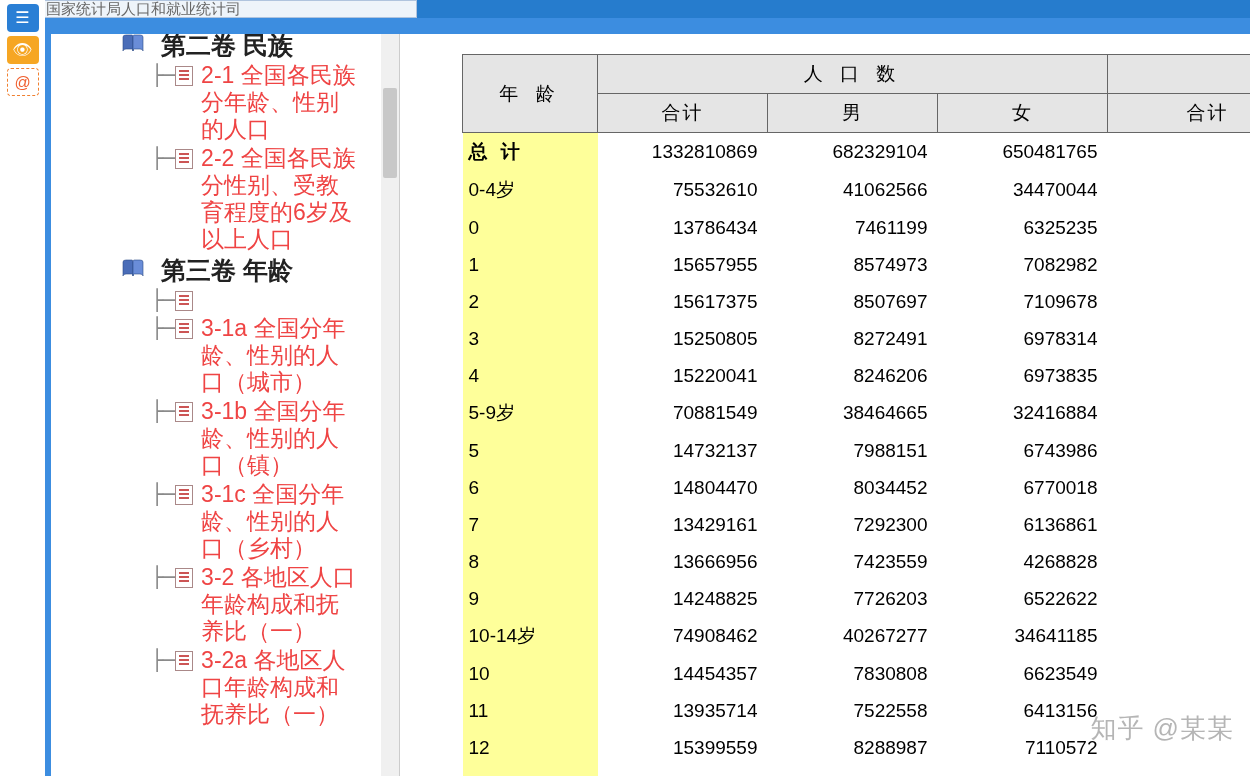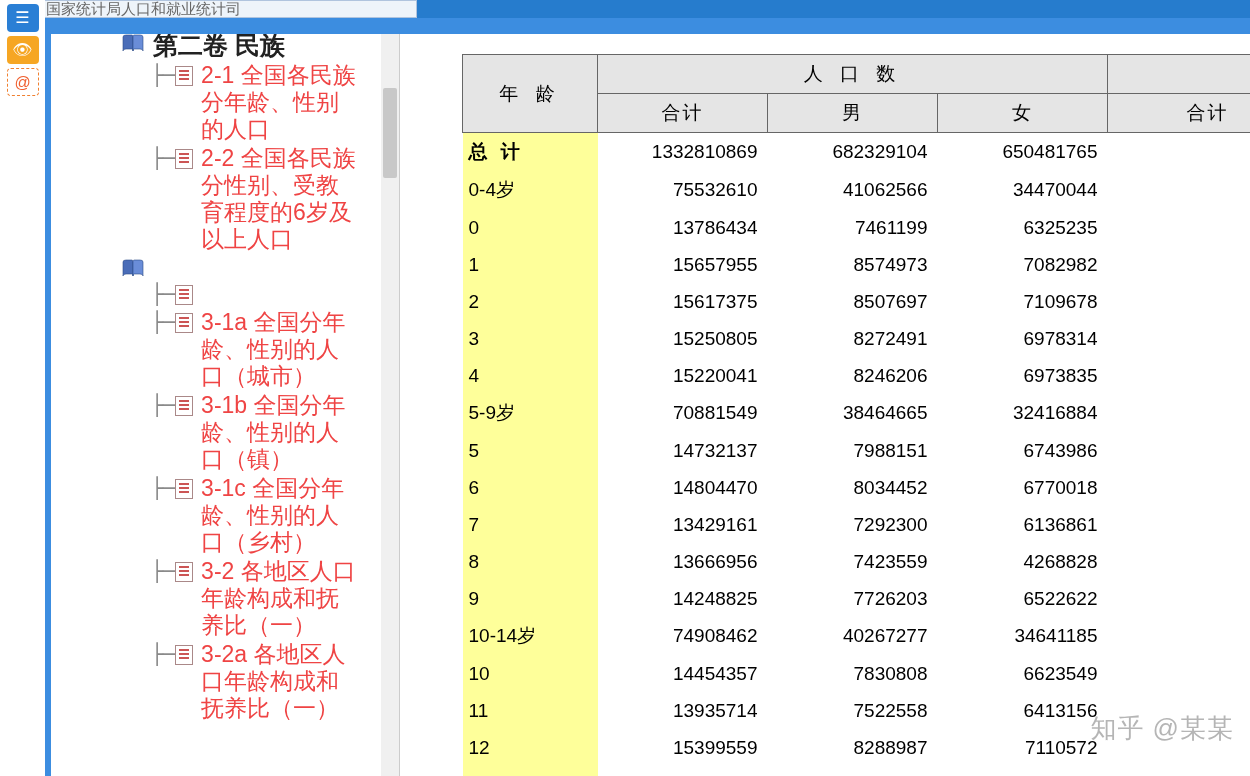--- a/index.html
+++ b/index.html
@@ -13,21 +13,21 @@
   .ic-orange { background:#f6a623; color:#fff; }
   .ic-at { background:#fff; border:1px dashed #f08030; color:#f06030; }
   .container { position:absolute; top:18px; left:45px; right:0; bottom:0; display:flex; }
   .sidebar-wrap { width:355px; height:100%; border-left:6px solid #3c8de0; border-right:1px solid #ccc; background:#fff; position:relative; }
   .sidebar { position:absolute; top:10px; left:0; right:18px; bottom:0; overflow:hidden; padding-left:70px; }
   .scrolltrack { position:absolute; top:10px; right:0; width:18px; bottom:0; background:#f0f0f0; }
   .scrollthumb { position:absolute; left:2px; width:14px; background:#c8c8c8; border-radius:2px; }
   .vol { display:flex; align-items:flex-start; margin-top:2px; margin-bottom:2px; }
   .book-icon { width:24px; height:20px; margin-right:8px; margin-top:4px; flex:none; }
   .book-icon svg { width:24px; height:20px; }
-  .vol-title { font-size:25px; font-weight:600; color:#222; line-height:30px; }
+  .vol-title { font-size:25px; font-weight:600; color:#222; line-height:30px;margin-left:8px; }
   .item { display:flex; align-items:flex-start; margin-left:30px; margin-top:2px; }
   .branch { font-family:monospace; font-size:20px; color:#888; line-height:26px; white-space:pre; flex:none; }
   .page-icon { width:18px; height:20px; margin-right:8px; margin-top:4px; flex:none; background:linear-gradient(#fff,#fff); border:1px solid #a88; position:relative; }
   .page-icon::before { content:""; position:absolute; top:3px; left:3px; right:3px; height:2px; background:#c55; box-shadow:0 4px 0 #c55, 0 8px 0 #c55; }
   .item-text { font-size:23px; color:#ef4444; line-height:27px; max-width:155px; word-break:break-all; }
   .main { flex:1; height:100%; overflow:hidden; position:relative; background:#fff; }
   .table-wrap { position:absolute; top:36px; left:62px; right:-40px; bottom:-20px; overflow:hidden; }
   table.data { border-collapse:collapse; font-size:19px; }
   table.data th { background:#e5e5e5; border:1px solid #666; font-weight:400; text-align:center; padding:6px 8px; letter-spacing:6px; }
   table.data th.tight { letter-spacing:2px; }
@@ -67,20 +67,21 @@
         <div class="item">
           <span class="branch">├─</span>
           <span class="page-icon"></span>
           <span class="item-text">2-2  全国各民族分性别、受教育程度的6岁及以上人口</span>
         </div>
         <div class="vol">
           <span class="book-icon"><svg viewBox="0 0 24 20">
               <path d="M2 3 Q2 1 5 1 L11 1 Q12 1 12 3 L12 17 Q12 15 11 15 L5 15 Q2 15 2 17 Z" fill="#4a6db8" stroke="#2a4a88" stroke-width="0.6"></path>
               <path d="M22 3 Q22 1 19 1 L13 1 Q12 1 12 3 L12 17 Q12 15 13 15 L19 15 Q22 15 22 17 Z" fill="#6a8dd8" stroke="#2a4a88" stroke-width="0.6"></path>
             </svg></span>
+          <span class="vol-title">第三卷  年龄</span>
         </div>
         <div class="item">
           <span class="branch">├─</span>
           <span class="page-icon"></span>
         </div>
         <div class="item">
           <span class="branch">├─</span>
           <span class="page-icon"></span>
           <span class="item-text">3-1a  全国分年龄、性别的人口（城市）</span>
         </div>

